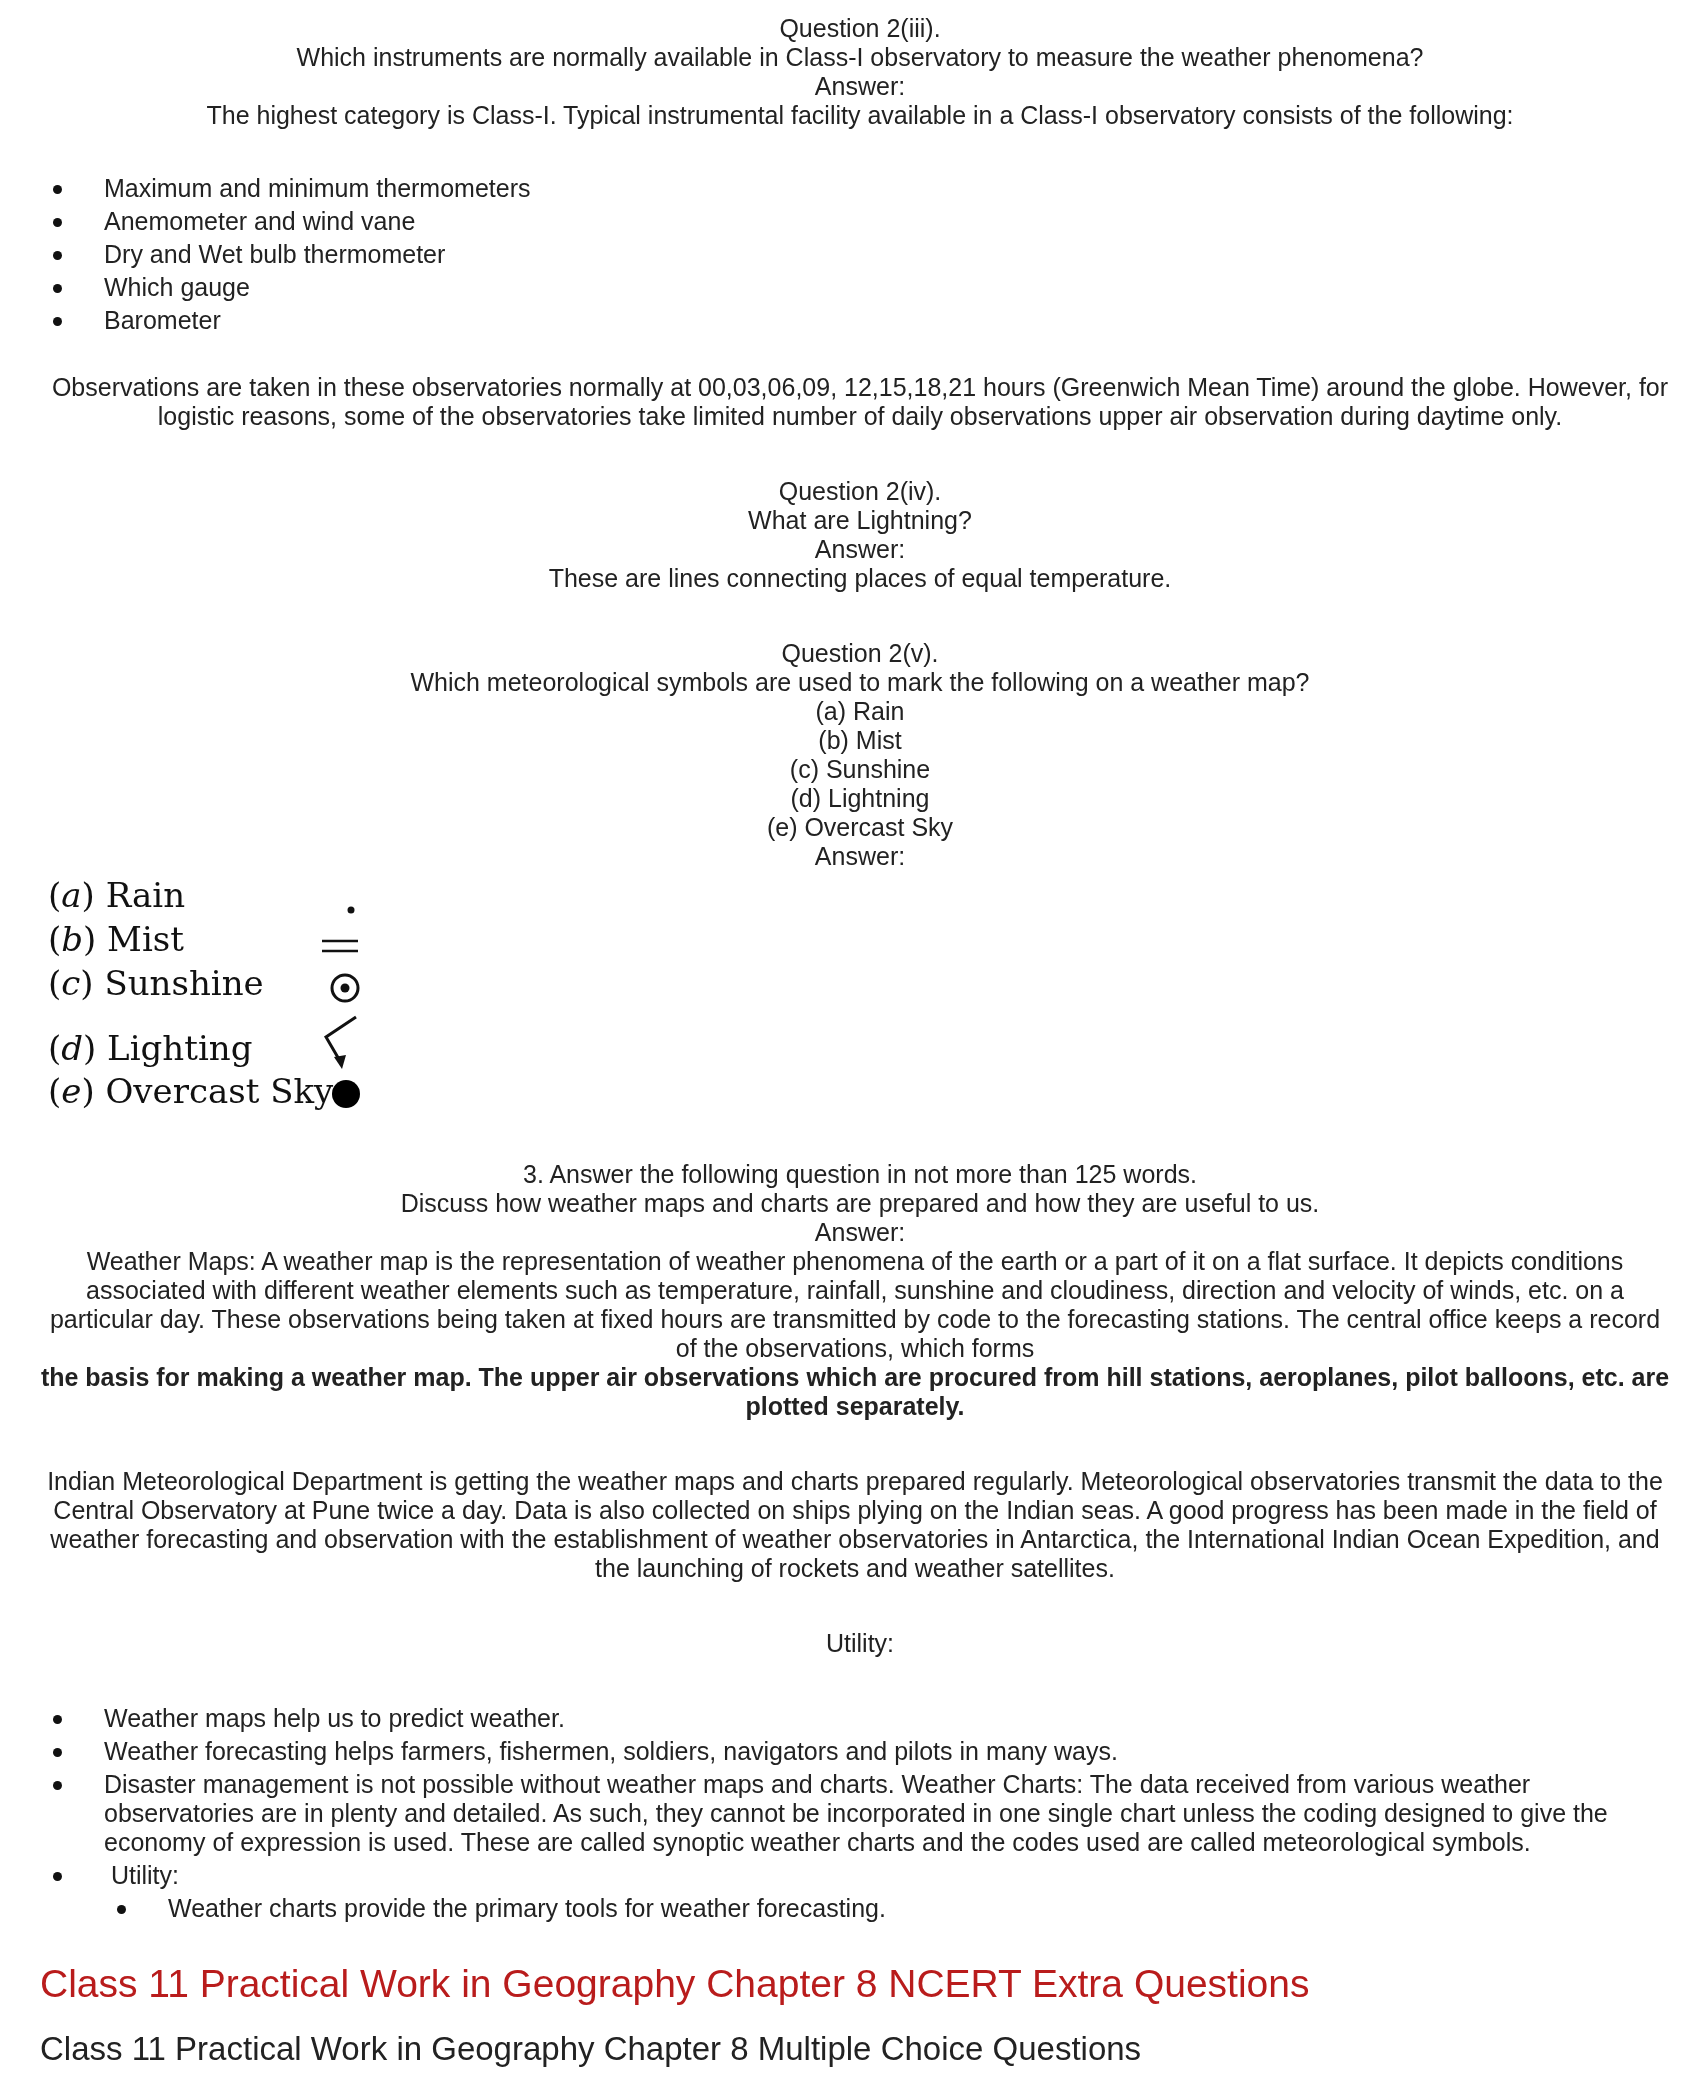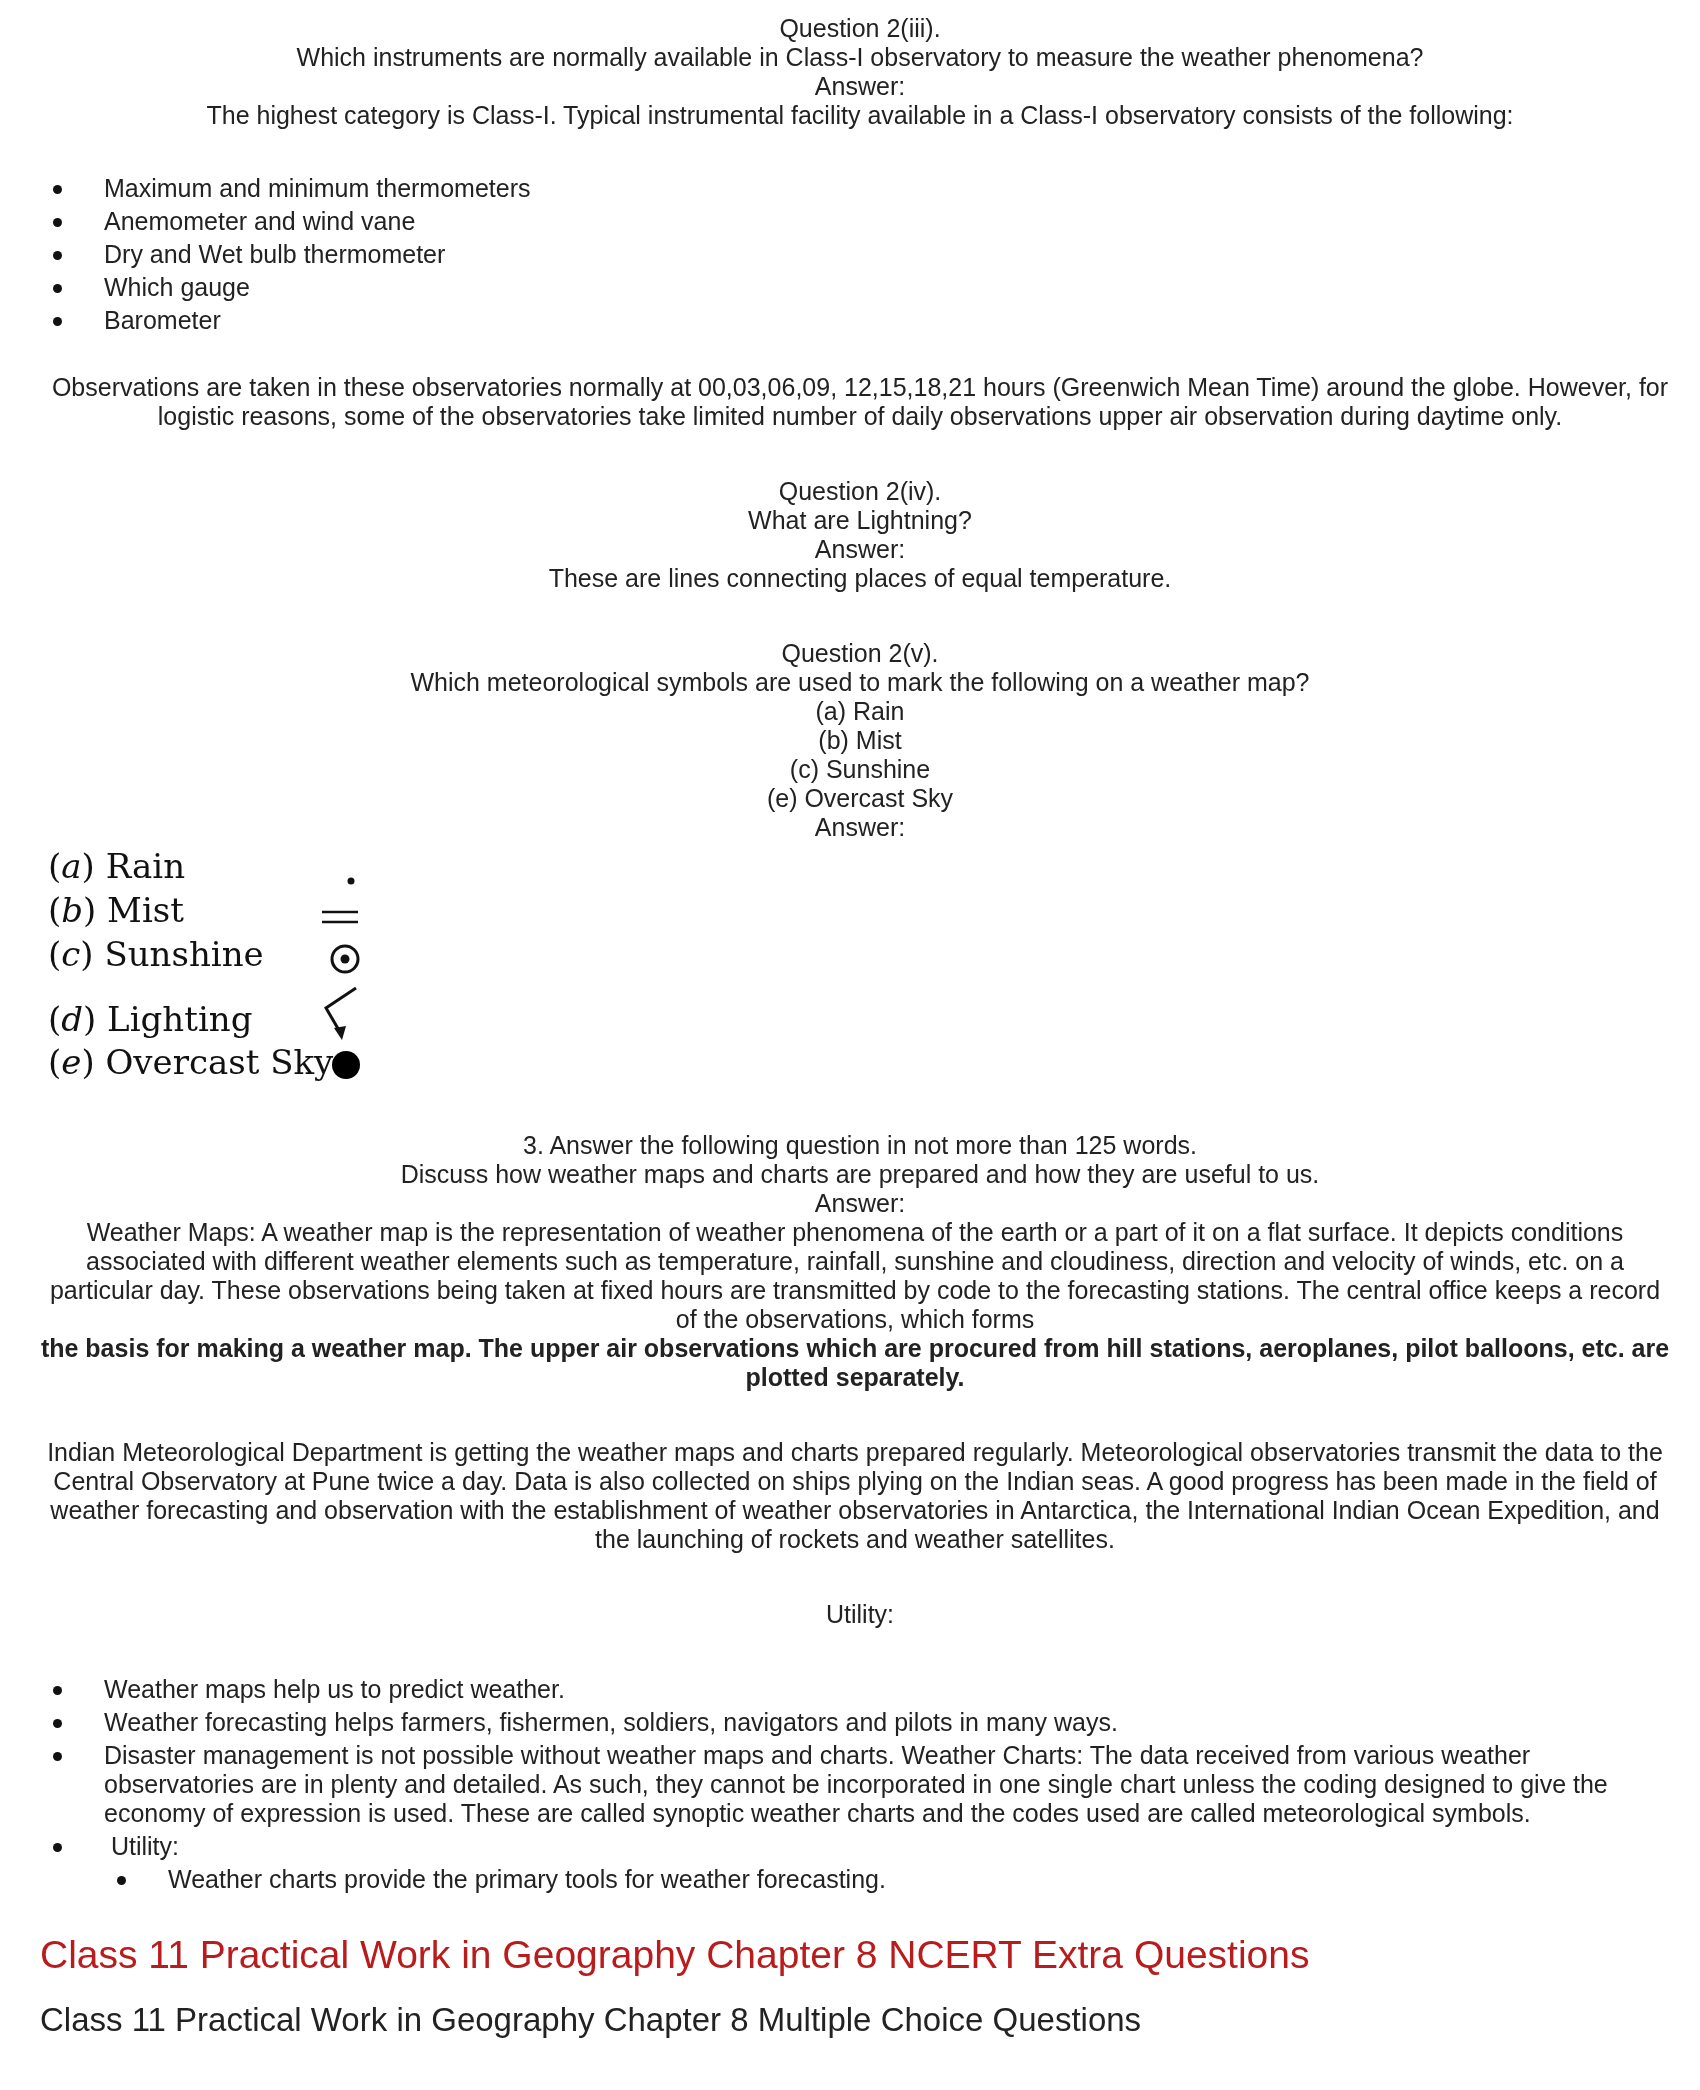--- a/index.html
+++ b/index.html
@@ -62,20 +62,21 @@
   </section>
 
   <div class="gap-lg"></div>
 
   <section>
     <span class="line">Question 2(v).</span>
     <span class="line">Which meteorological symbols are used to mark the following on a weather map?</span>
     <span class="line">(a) Rain</span>
     <span class="line">(b) Mist</span>
     <span class="line">(c) Sunshine</span>
+    <span class="line">(d) Lightning</span>
     <span class="line">(e) Overcast Sky</span>
     <span class="line">Answer:</span>
 
     <div class="symbols">
       <div class="sym-row" style="top:0px;">
         <span class="lbl">(<i>a</i>) <span>Rain</span></span>
       </div>
       <div class="sym-row" style="top:44px;">
         <span class="lbl">(<i>b</i>) <span>Mist</span></span>
       </div>

